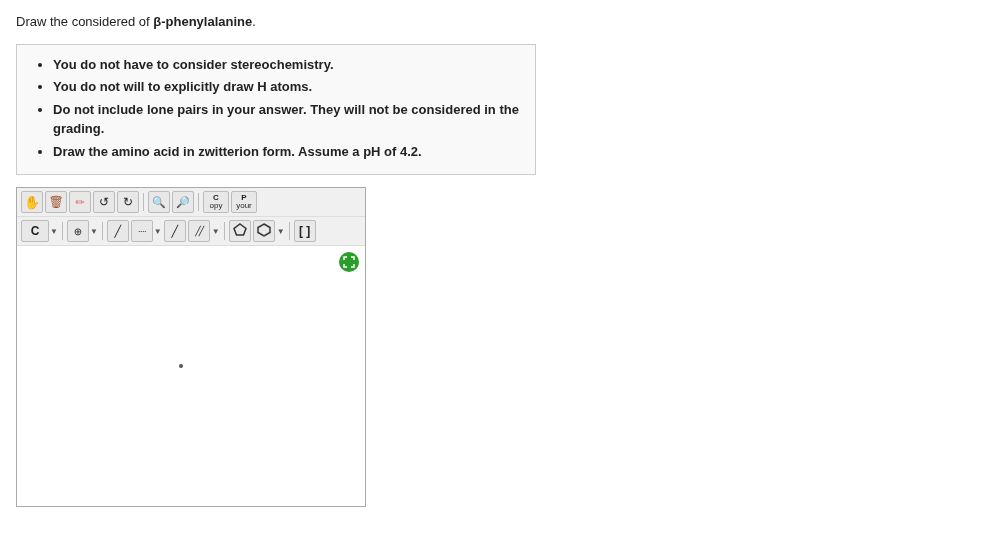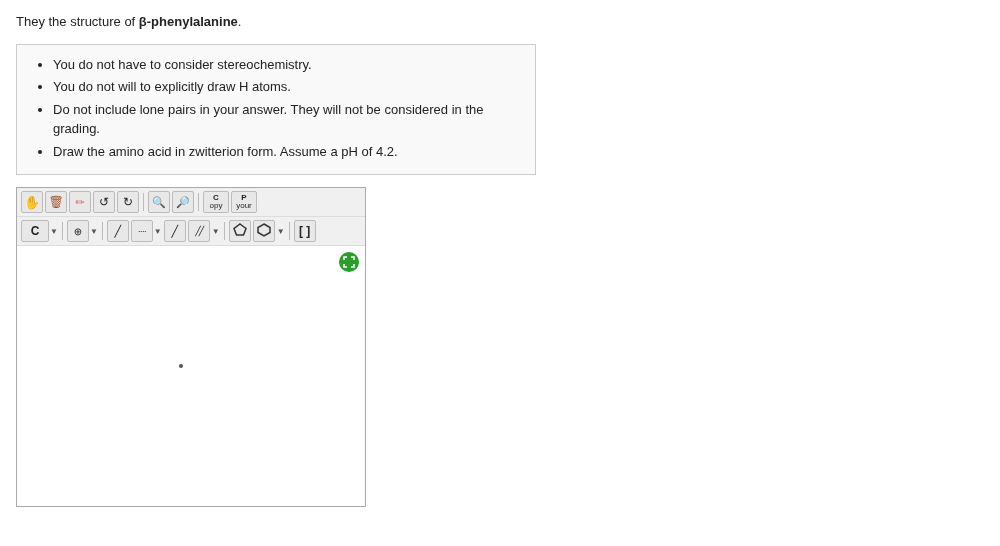--- a/index.html
+++ b/index.html
@@ -26,20 +26,21 @@
     }
     .hints-box {
       border: 1px solid #ccc;
       background: #f9f9f9;
       padding: 10px 16px;
       margin-bottom: 12px;
       width: 520px;
     }
     .hints-box ul {
       padding-left: 20px;
+      font-weight: bold;
     }
     .hints-box ul li {
       margin-bottom: 3px;
       line-height: 1.5;
     }
     
     .chemdoodle-wrapper {
       width: 350px;
       border: 1px solid #aaa;
       background: #fff;
@@ -132,21 +133,21 @@
       font-size: 11px;
       cursor: pointer;
     }
   </style>
 </head>
 <body>
 
 <div class="page-content">
 
   <p class="question-text">
-    <span>They the structure of </span><strong>β-phenylalanine</strong><span>.</span>
+    <span>Draw the considered of </span><strong>β-phenylalanine</strong><span>.</span>
   </p>
 
   <div class="hints-box">
     <ul>
       <li><span>You do not have to consider stereochemistry.</span></li>
       <li><span>You do not will to explicitly draw H atoms.</span></li>
       <li><span>Do not include lone pairs in your answer. They will not be considered in the grading.</span></li>
       <li><span>Draw the amino acid in zwitterion form. Assume a pH of 4.2.</span></li>
     </ul>
   </div>

